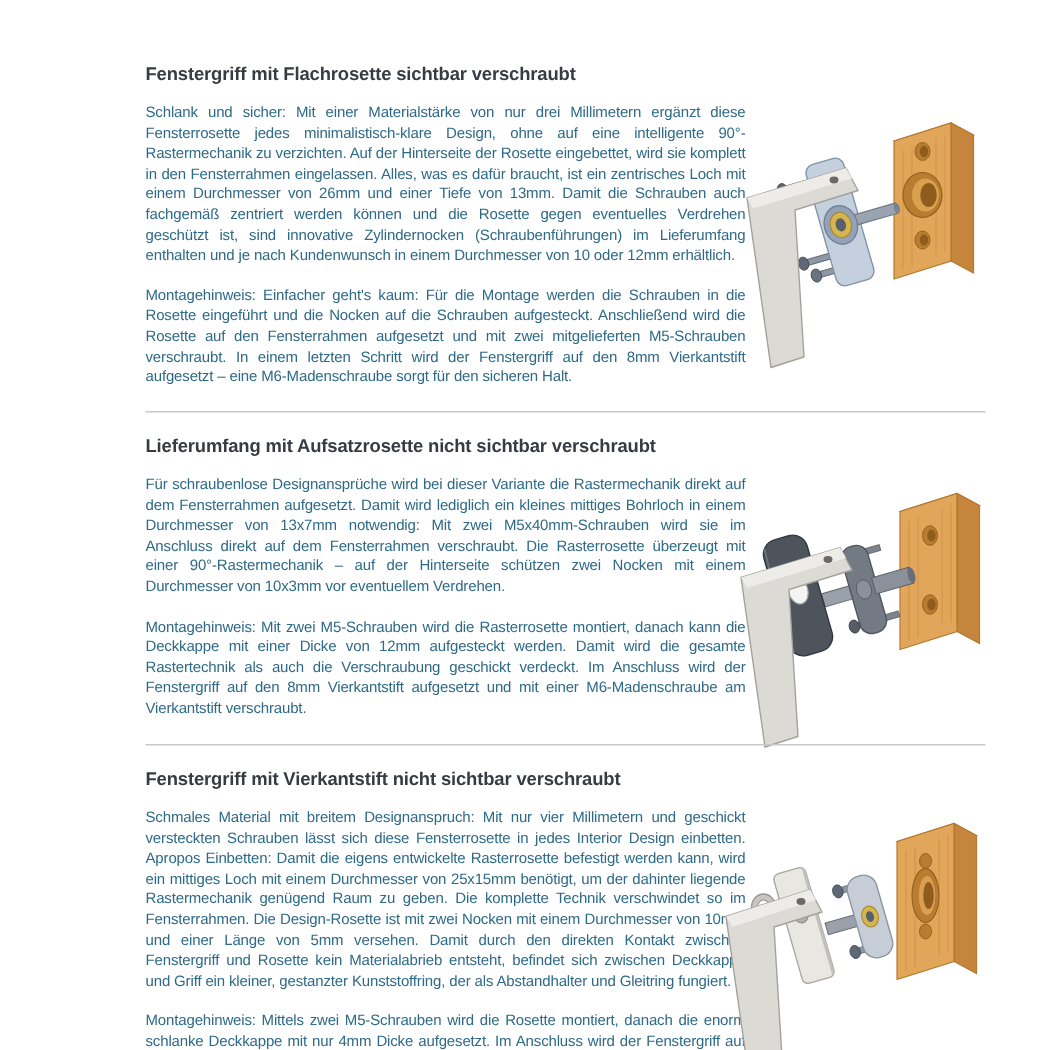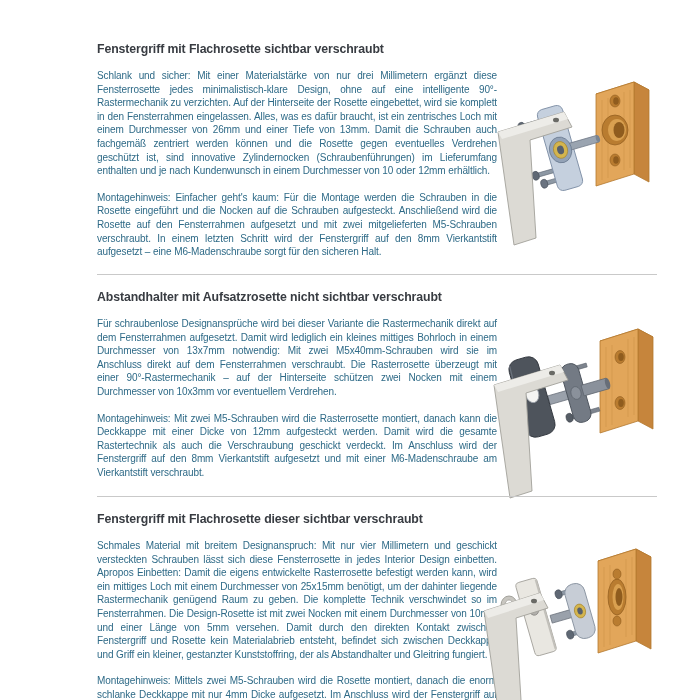--- a/index.html
+++ b/index.html
@@ -85,21 +85,21 @@
           <path d="M26,62 L92,42 L100,57 L58,70 L64,168 L42,175 Z" fill="#dcdad4" stroke="#a2a09a" stroke-width="0.9"></path>
           <path d="M26,62 L92,42 L96,49 L30,69 Z" fill="#edece8" stroke="none"></path>
           <ellipse cx="84" cy="50" rx="3" ry="2.3" fill="#6a6a66"></ellipse>
         </g>
       </svg>
     </div>
     <div class="divider"></div>
   </section>
 
   <section class="section s2">
-    <h3 class="heading">Abstandhalter mit Aufsatzrosette nicht sichtbar verschraubt</h3>
+    <h3 class="heading">Lieferumfang mit Aufsatzrosette nicht sichtbar verschraubt</h3>
     <p class="bodytext">Für schraubenlose Designansprüche wird bei dieser Variante die Rastermechanik direkt auf dem Fensterrahmen aufgesetzt. Damit wird lediglich ein kleines mittiges Bohrloch in einem Durchmesser von 13x7mm notwendig: Mit zwei M5x40mm-Schrauben wird sie im Anschluss direkt auf dem Fensterrahmen verschraubt. Die Rasterrosette überzeugt mit einer 90°-Rastermechanik – auf der Hinterseite schützen zwei Nocken mit einem Durchmesser von 10x3mm vor eventuellem Verdrehen.</p>
     <p class="montage">Montagehinweis: Mit zwei M5-Schrauben wird die Rasterrosette montiert, danach kann die Deckkappe mit einer Dicke von 12mm aufgesteckt werden. Damit wird die gesamte Rastertechnik als auch die Verschraubung geschickt verdeckt. Im Anschluss wird der Fenstergriff auf den 8mm Vierkantstift aufgesetzt und mit einer M6-Madenschraube am Vierkantstift verschraubt.</p>
 
     <div class="figure">
       <svg viewBox="0 0 210 190" xmlns="http://www.w3.org/2000/svg">
 
         <g>
           <polygon points="128,22 166,10 181,18 143,30" fill="#f0c388" stroke="#b4782e" stroke-width="0.8"></polygon>
           <polygon points="166,10 181,18 181,110 166,102" fill="#c6853c" stroke="#b4782e" stroke-width="0.8"></polygon>
           <polygon points="128,22 166,10 166,102 128,114" fill="#e2a65a" stroke="#b4782e" stroke-width="0.8"></polygon>
@@ -132,21 +132,21 @@
           <path d="M22,66 L88,46 L96,61 L54,74 L60,172 L38,179 Z" fill="#dcdad4" stroke="#a2a09a" stroke-width="0.9"></path>
           <path d="M22,66 L88,46 L92,53 L26,73 Z" fill="#edece8" stroke="none"></path>
           <ellipse cx="80" cy="54" rx="3" ry="2.3" fill="#6a6a66"></ellipse>
         </g>
       </svg>
     </div>
     <div class="divider"></div>
   </section>
 
   <section class="section s3">
-    <h3 class="heading">Fenstergriff mit Flachrosette dieser sichtbar verschraubt</h3>
+    <h3 class="heading">Fenstergriff mit Vierkantstift nicht sichtbar verschraubt</h3>
     <p class="bodytext">Schmales Material mit breitem Designanspruch: Mit nur vier Millimetern und geschickt versteckten Schrauben lässt sich diese Fensterrosette in jedes Interior Design einbetten. Apropos Einbetten: Damit die eigens entwickelte Rasterrosette befestigt werden kann, wird ein mittiges Loch mit einem Durchmesser von 25x15mm benötigt, um der dahinter liegende Rastermechanik genügend Raum zu geben. Die komplette Technik verschwindet so im Fensterrahmen. Die Design-Rosette ist mit zwei Nocken mit einem Durchmesser von 10mm und einer Länge von 5mm versehen. Damit durch den direkten Kontakt zwischen Fenstergriff und Rosette kein Materialabrieb entsteht, befindet sich zwischen Deckkappe und Griff ein kleiner, gestanzter Kunststoffring, der als Abstandhalter und Gleitring fungiert.</p>
     <p class="montage">Montagehinweis: Mittels zwei M5-Schrauben wird die Rosette montiert, danach die enorm schlanke Deckkappe mit nur 4mm Dicke aufgesetzt. Im Anschluss wird der Fenstergriff auf den 8mm Vierkantstift aufgesetzt und mit einer M6-Madenschraube am Vierkantstift verschraubt.</p>
 
     <div class="figure">
       <svg viewBox="0 0 210 190" xmlns="http://www.w3.org/2000/svg">
 
         <g>
           <polygon points="126,20 164,8 179,16 141,28" fill="#f0c388" stroke="#b4782e" stroke-width="0.8"></polygon>
           <polygon points="164,8 179,16 179,108 164,100" fill="#c6853c" stroke="#b4782e" stroke-width="0.8"></polygon>
           <polygon points="126,20 164,8 164,100 126,112" fill="#e2a65a" stroke="#b4782e" stroke-width="0.8"></polygon>

